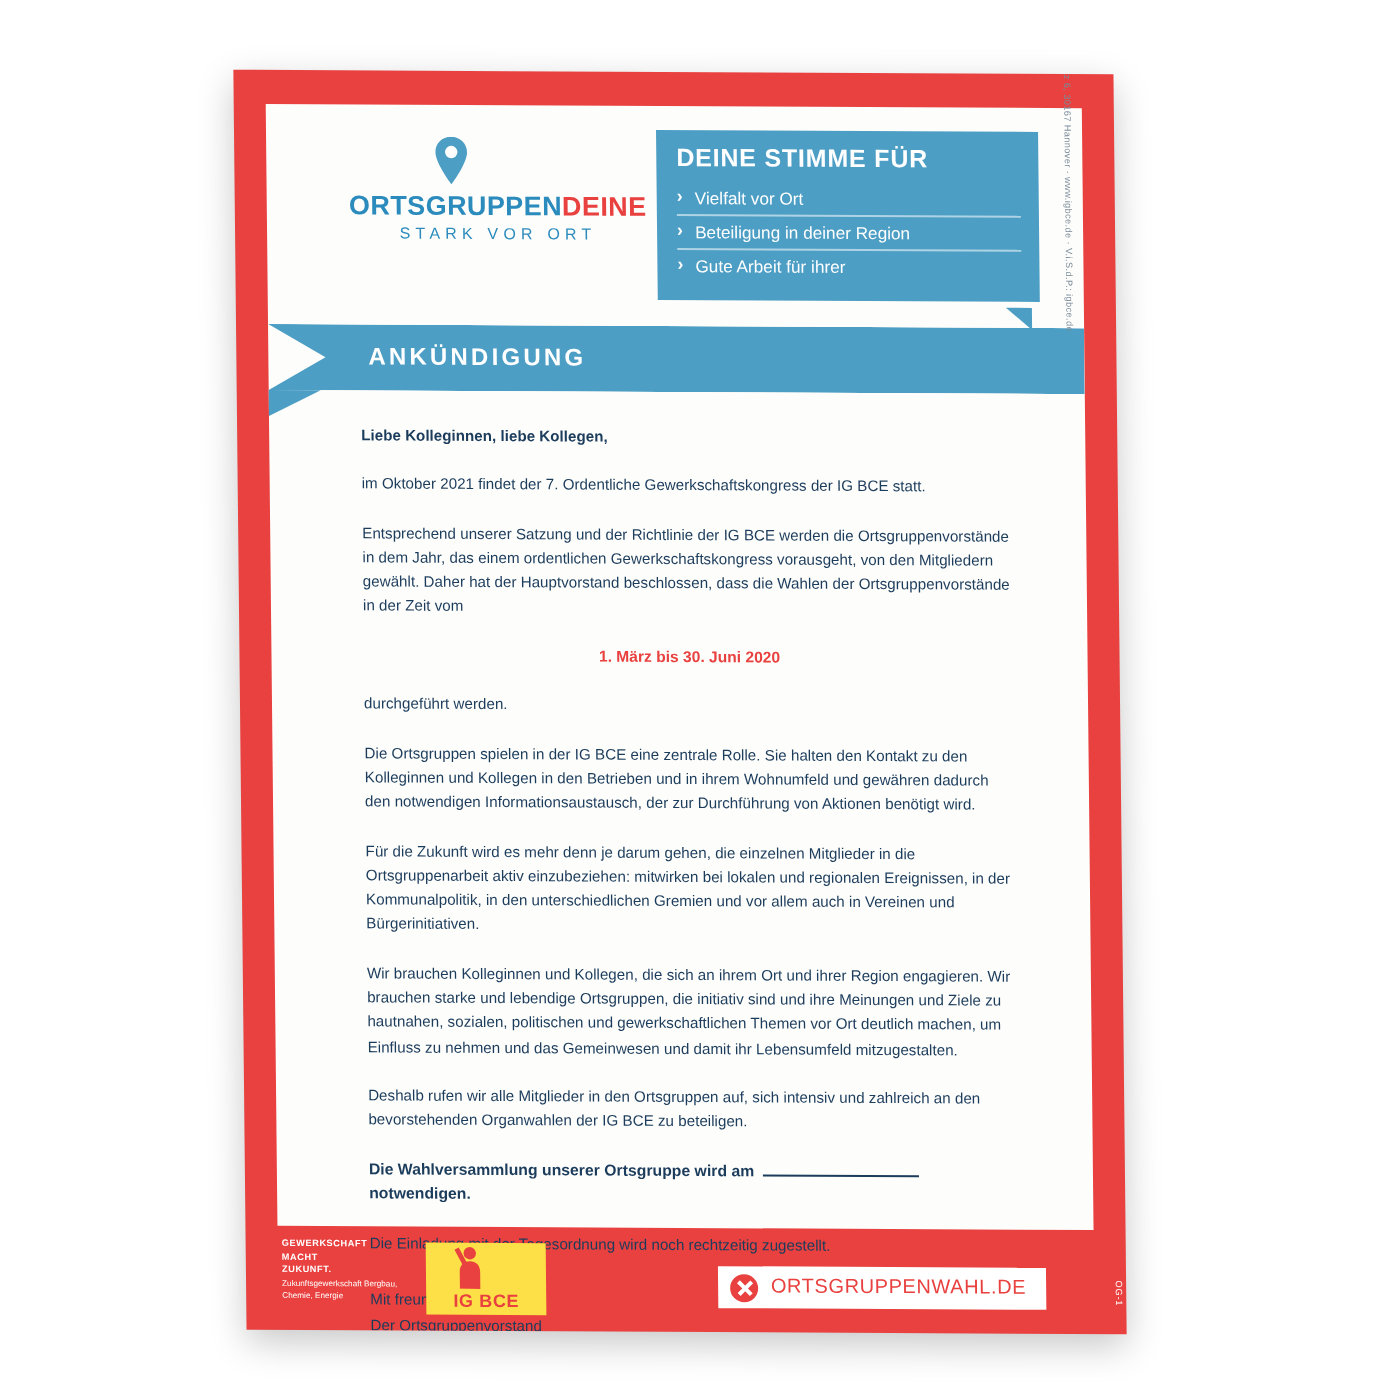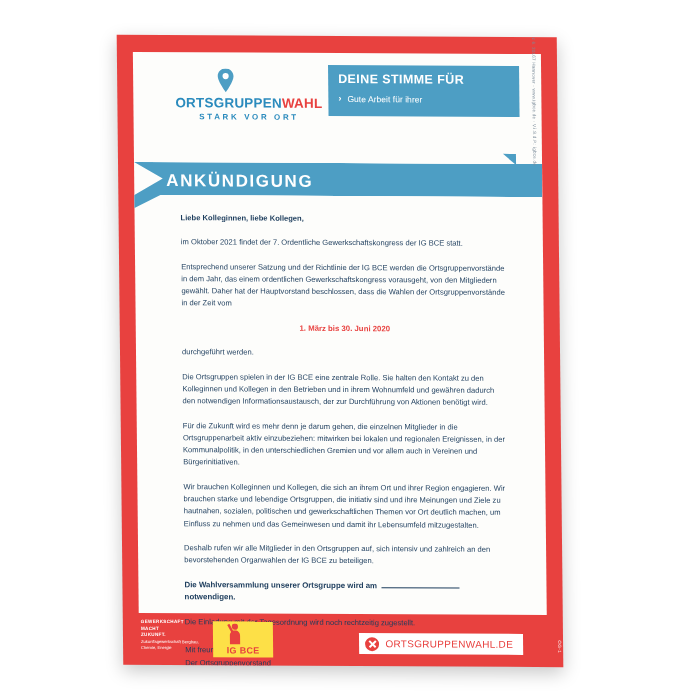--- a/index.html
+++ b/index.html
@@ -84,21 +84,21 @@
     font-size: 13.5px;
     font-weight: bold;
     letter-spacing: 0.2px;
     color: #2b8bbd;
     white-space: nowrap;
   }
   .logo-main .red { color: #e8413f; }
   .logo-sub {
     margin-top: 2px;
     font-size: 8px;
-    font-weight: bold;
+    font-weight: normal;
     letter-spacing: 2.6px;
     color: #2b8bbd;
   }
 
   
   .claim {
     position: absolute;
     right: 22px;
     top: 12px;
     width: 172px;
@@ -153,24 +153,24 @@
     position: absolute;
     left: 0;
     top: 0;
     width: 100%;
     height: 33px;
     background: #4d9ec4;
     clip-path: polygon(0 0, 100% 0, 100% 100%, 0 100%, 7% 50%);
   }
   .band-text {
     position: absolute;
-    left: 32px;
+    left: 50px;
     top: 9px;
     color: #ffffff;
-    font-size: 17px;
+    font-size: 12px;
     font-weight: bold;
     letter-spacing: 1.6px;
   }
   .band-wedge {
     position: absolute;
     left: 0;
     top: 33px;
     width: 0; height: 0;
     border-left: 26px solid #4d9ec4;
     border-bottom: 13px solid transparent;
@@ -338,28 +338,30 @@
 
         <div class="header">
           <div class="logo-block">
             <div class="pin">
               <svg viewBox="0 0 17 24" width="17" height="24" aria-hidden="true">
                 <path d="M8.5 0C4 0 0.6 3.4 0.6 7.7c0 5.6 7.9 16 7.9 16s7.9-10.4 7.9-16C16.4 3.4 13 0 8.5 0z" fill="#4d9ec4"></path>
                 <circle cx="8.5" cy="7.6" r="3.1" fill="#ffffff"></circle>
               </svg>
             </div>
             <div class="logo-text">
-              <div class="logo-main"><span>ORTSGRUPPEN</span><span class="red">WAHL</span></div>
+              <div class="logo-main"><span>ORTSGRUPPEN</span><span class="red">DEINE</span></div>
               <div class="logo-sub">STARK VOR ORT</div>
             </div>
           </div>
 
           <div class="claim">
             <div class="claim-title">DEINE STIMME FÜR</div>
             <ul class="claim-list">
+              <li>Vielfalt vor Ort</li>
+              <li>Beteiligung in deiner Region</li>
               <li>Gute Arbeit für ihrer</li>
             </ul>
           </div>
           <div class="claim-tail"></div>
         </div>
 
         <div class="band">
           <div class="band-bg"></div>
           <div class="band-text">ANKÜNDIGUNG</div>
           <div class="band-wedge"></div>

